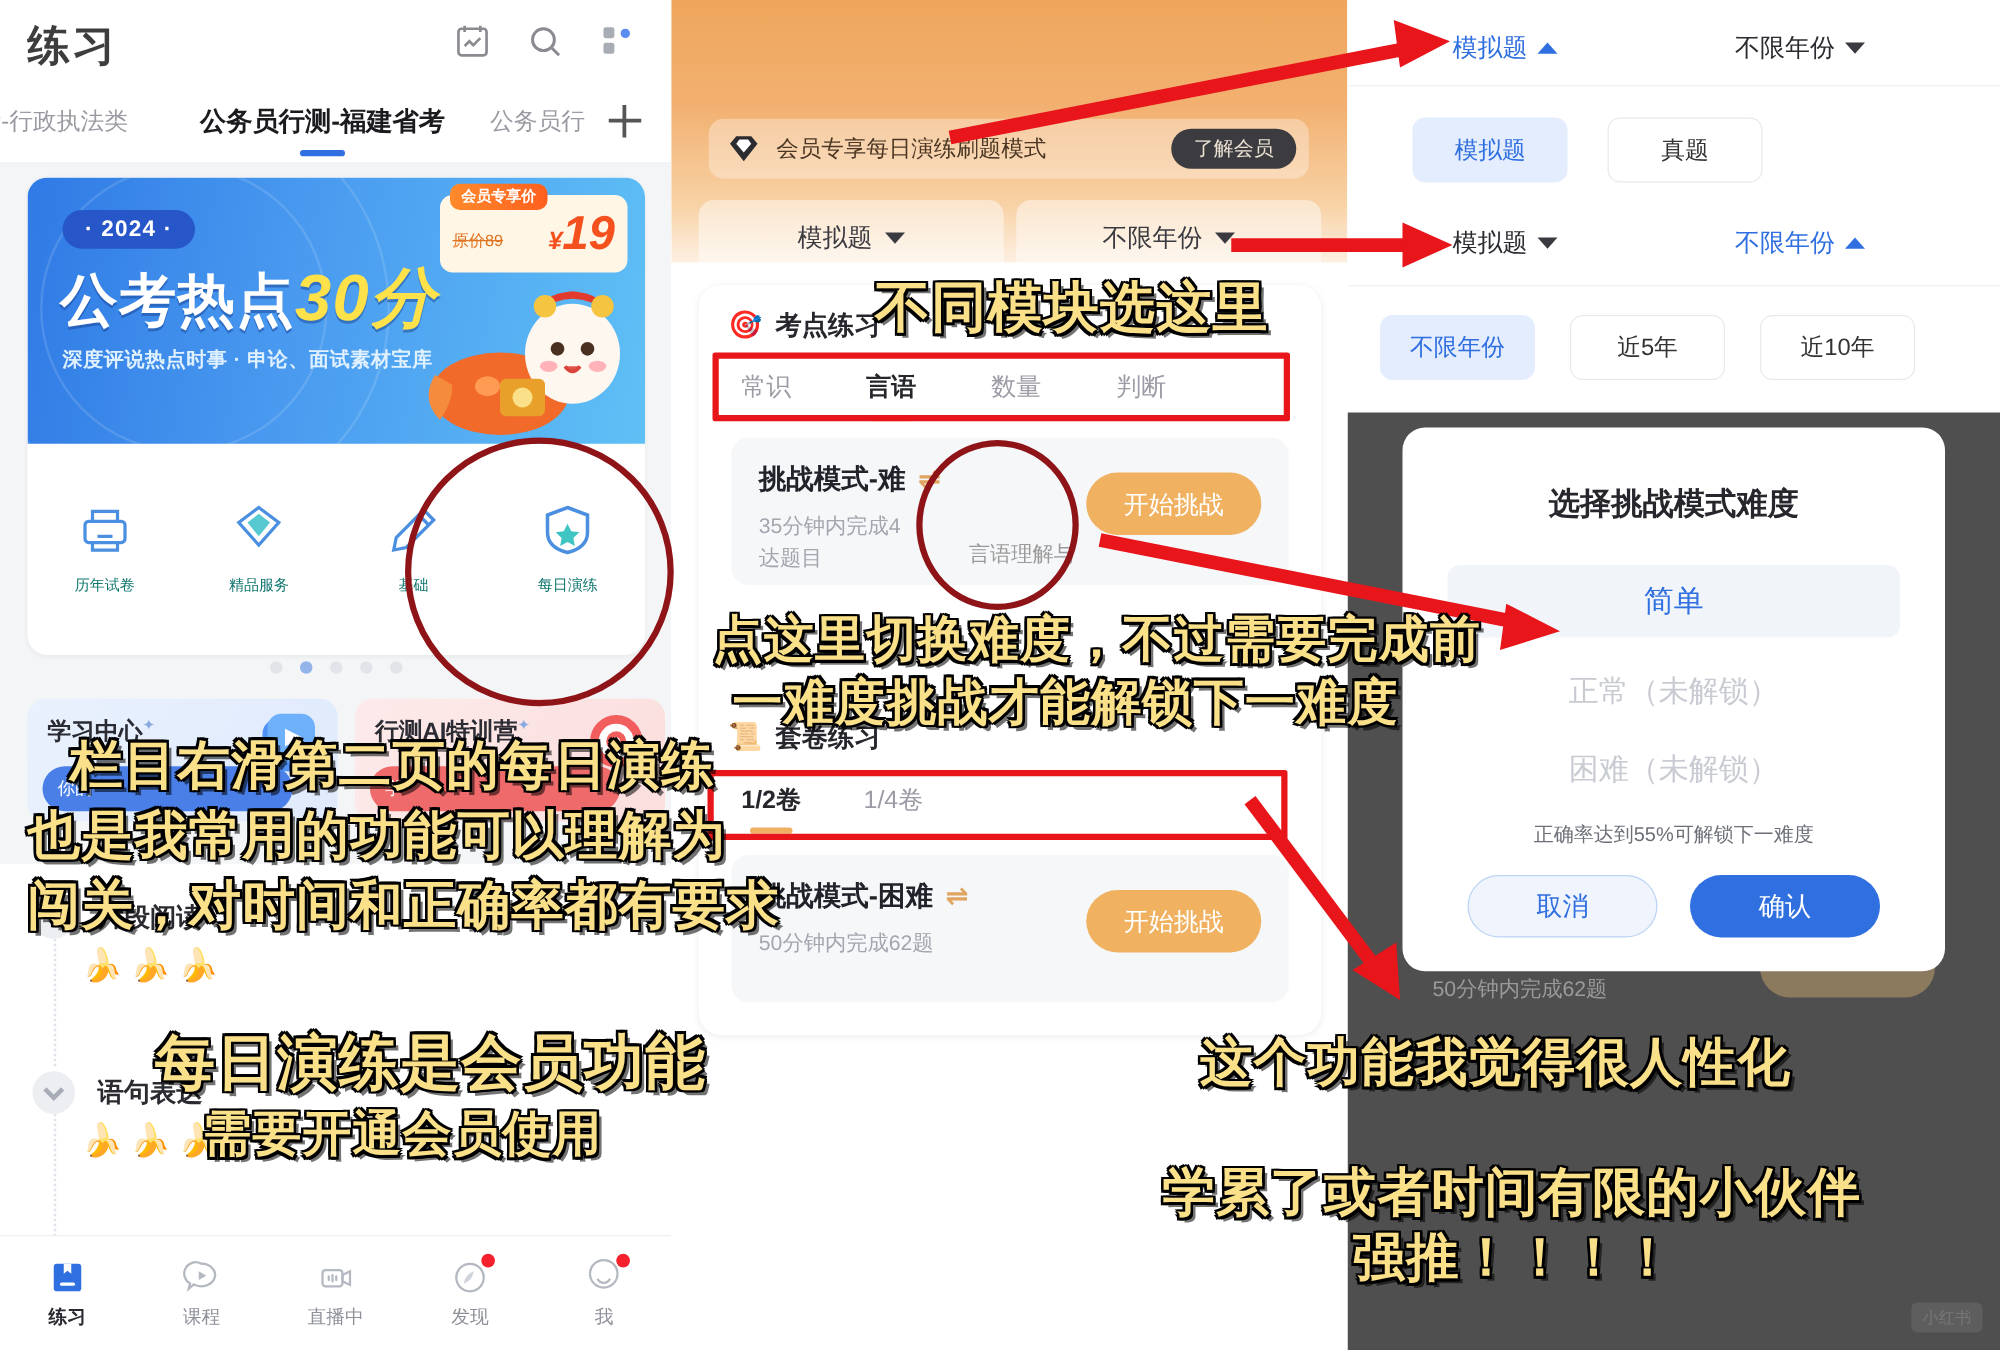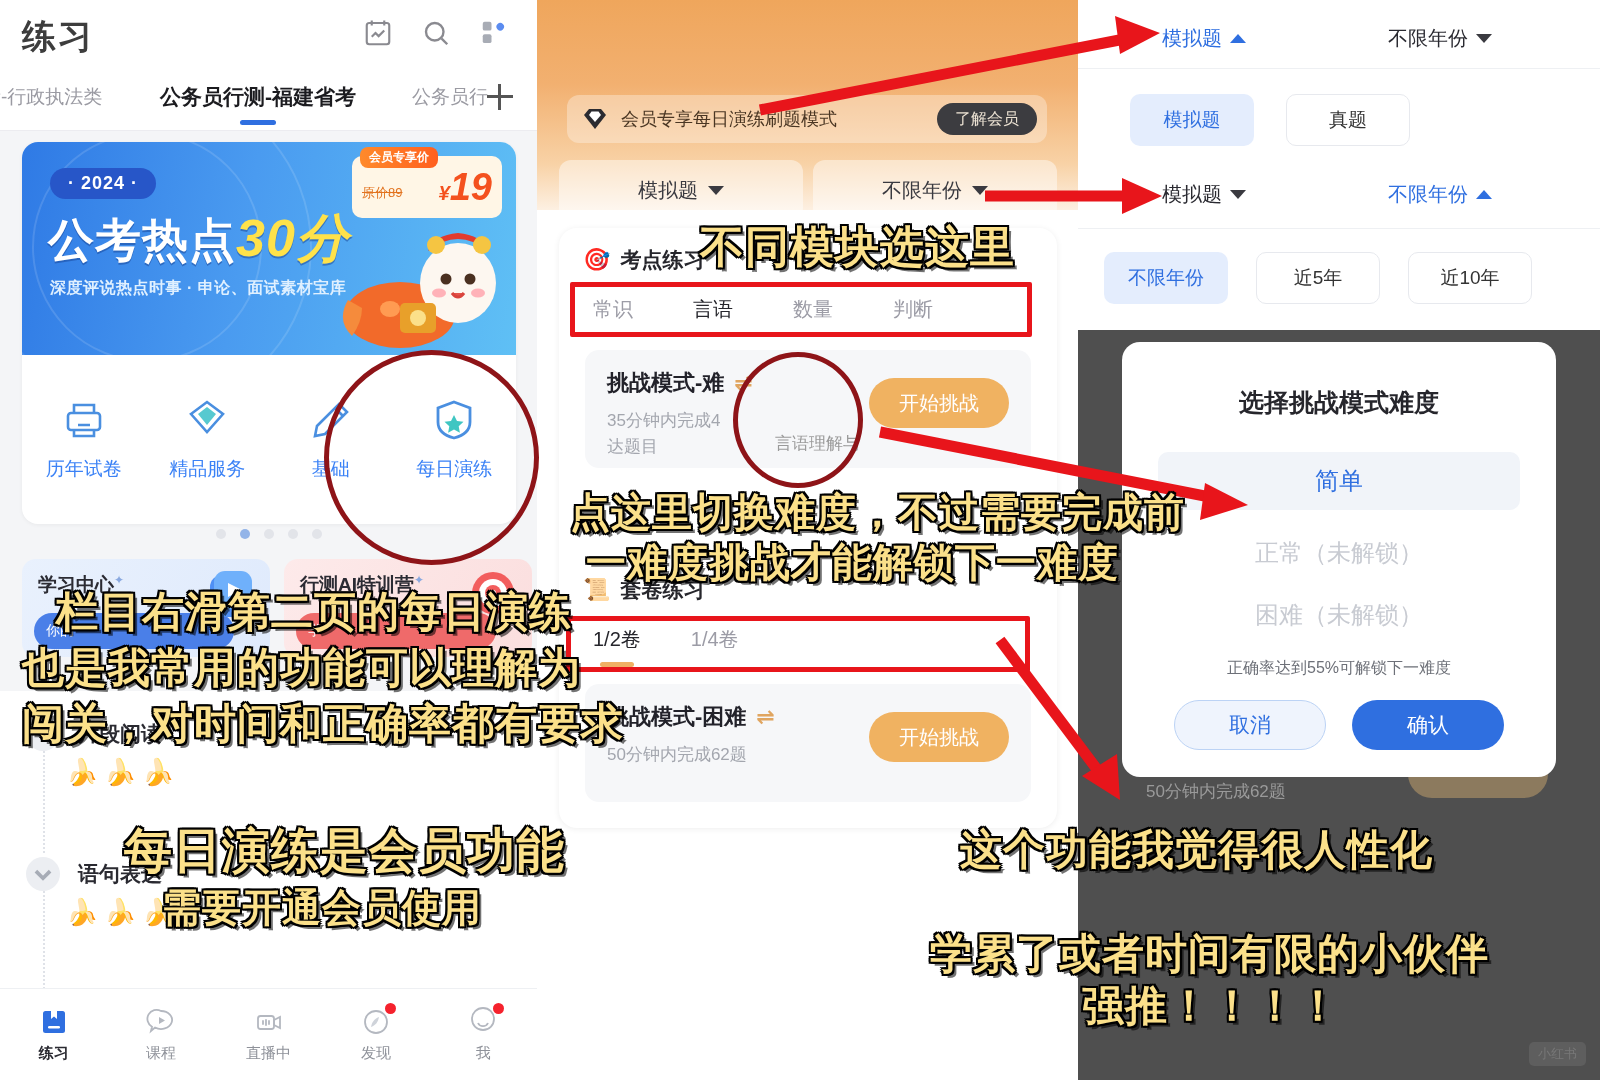--- a/index.html
+++ b/index.html
@@ -19,21 +19,21 @@
 
   
   .l-header { position:absolute; left:0; top:0; width:537px; height:130px; background:#fff; }
   .l-title { position:absolute; left:22px; top:14px; font-size:34px; font-weight:bold; color:#3d3d3d; letter-spacing:2px;}
   .l-icons { position:absolute; right:28px; top:18px; display:flex; gap:28px; align-items:center; }
   .ic { width:30px; height:30px; color:#8a8a90; }
   .l-tabs { position:absolute; left:0; top:72px; width:537px; height:50px; display:flex; align-items:center; }
   .l-tab { font-size:19px; color:#9a9aa2; white-space:nowrap; position:relative; }
   .l-tab.t0 { position:absolute; left:-18px; }
   .l-tab.t1 { position:absolute; left:160px; font-size:21px; color:#1b1b1f; font-weight:bold; }
-  .l-tab.t2 { position:absolute; left:412px; }
+  .l-tab.t2 { position:absolute; left:392px; }
   .l-tab.t1::after { content:""; position:absolute; left:50%; transform:translateX(-50%); bottom:-14px; width:36px; height:5px; border-radius:3px; background:#2f6fe0; }
   .l-plus { position:absolute; left:487px; top:84px; width:26px; height:26px; }
   .l-plus::before,.l-plus::after{content:"";position:absolute;background:#555;}
   .l-plus::before{left:0;top:11px;width:26px;height:3px;}
   .l-plus::after{left:11px;top:0;width:3px;height:26px;}
   .l-hdr-line { position:absolute; left:0; top:130px; width:537px; height:1px; background:#ececf0; }
 
   .l-body { position:absolute; left:0; top:131px; width:537px; height:949px; background:#f4f5f7; }
 
   .promo-card { position:absolute; left:22px; top:11px; width:494px; height:382px; background:#fff; border-radius:16px; overflow:hidden; box-shadow:0 1px 4px rgba(0,0,0,.05); }
@@ -49,21 +49,21 @@
   .price-box { position:absolute; right:14px; top:14px; width:150px; height:62px; background:#fff6e6; border-radius:10px; }
   .price-tag { position:absolute; left:8px; top:-9px; background:linear-gradient(90deg,#ff8a2b,#ff5f1f); color:#fff; font-size:12px; padding:2px 9px; border-radius:8px; font-weight:bold;}
   .price-old { position:absolute; left:10px; top:28px; font-size:13px; color:#e2731f; text-decoration:line-through; }
   .price-new { position:absolute; right:10px; top:10px; font-size:38px; color:#f4511e; font-weight:900; font-style:italic;}
   .price-new small { font-size:20px; }
   .mascot { position:absolute; right:6px; bottom:0; width:170px; height:150px; }
 
   .quick-row { position:absolute; left:0; top:213px; width:494px; height:169px; display:flex; }
   .quick { flex:1; display:flex; flex-direction:column; align-items:center; justify-content:center; gap:14px; }
   .quick .qi { width:44px; height:44px; color:#4a8fe0; }
-  .quick .ql { font-size:19px; color:#3b82f6; }
+  .quick .ql { font-size:12px; color:#0f766e; }
 
   .dots { position:absolute; left:0; top:398px; width:537px; display:flex; justify-content:center; gap:14px; }
   .dot { width:10px; height:10px; border-radius:50%; background:#e2e4e9; }
   .dot.on { background:#93b4e8; }
 
   .minicards { position:absolute; left:22px; top:428px; width:560px; height:98px; display:flex; gap:14px; }
   .mcard { width:248px; height:98px; border-radius:14px; position:relative; overflow:hidden; flex:none; }
   .mc-a { background:linear-gradient(120deg,#e9f1fd,#dfeafc); }
   .mc-b { background:linear-gradient(120deg,#fdeaea,#fbdede); }
   .mc-t { position:absolute; left:16px; top:13px; font-size:19px; font-weight:bold; color:#2b2b33; }
@@ -102,21 +102,21 @@
   .m-filter { flex:1; background:rgba(255,255,255,.45); border-radius:12px; display:flex; align-items:center; justify-content:center; font-size:20px; color:#3a3a40; gap:10px; }
   .m-filter:first-child { margin-right:10px; }
   .caret-d { width:0;height:0;border-left:8px solid transparent;border-right:8px solid transparent;border-top:9px solid #3a3a40;}
   .caret-u { width:0;height:0;border-left:8px solid transparent;border-right:8px solid transparent;border-bottom:9px solid #2f6fe0;}
 
   .m-sheet { position:absolute; left:22px; top:228px; width:498px; height:600px; background:#fff; border-radius:18px; box-shadow:0 1px 6px rgba(0,0,0,.07); }
   .sec-hd { position:absolute; display:flex; align-items:center; gap:10px; font-size:21px; font-weight:bold; color:#26262c; }
   .sec-hd .emoji { font-size:22px; }
   .subtabs { position:absolute; display:flex; align-items:flex-end; }
   .subtab { font-size:20px; color:#9c9ca6; position:relative; }
-  .subtab.on { color:#26262c; font-weight:normal; }
+  .subtab.on { color:#26262c; font-weight:bold; }
   .subtab.on::after { content:""; position:absolute; left:50%; transform:translateX(-50%); bottom:-14px; width:34px; height:5px; border-radius:3px; background:#f0b064; }
 
   .chal-card { position:absolute; background:#f6f7f9; border-radius:14px; }
   .chal-title { position:absolute; left:22px; top:18px; font-size:22px; font-weight:bold; color:#22222a; display:flex; align-items:center; gap:10px;}
   .swapico { color:#e0a560; font-size:22px; }
   .chal-desc { position:absolute; left:22px; top:58px; font-size:17px; color:#a3a6ae; line-height:1.5; width:250px;}
   .chal-btn { position:absolute; right:22px; top:28px; width:140px; height:50px; border-radius:25px; background:#f0b261; color:#fff; font-size:20px; display:flex; align-items:center; justify-content:center; }
 
   
   .r-white { position:absolute; left:0; top:0; width:522px; height:330px; background:#fff; }

